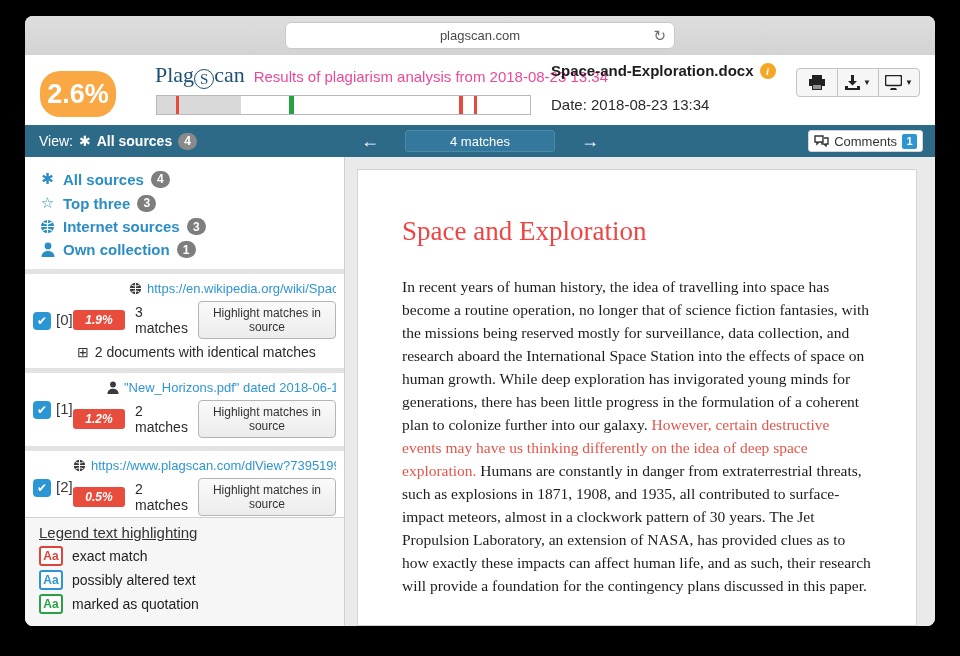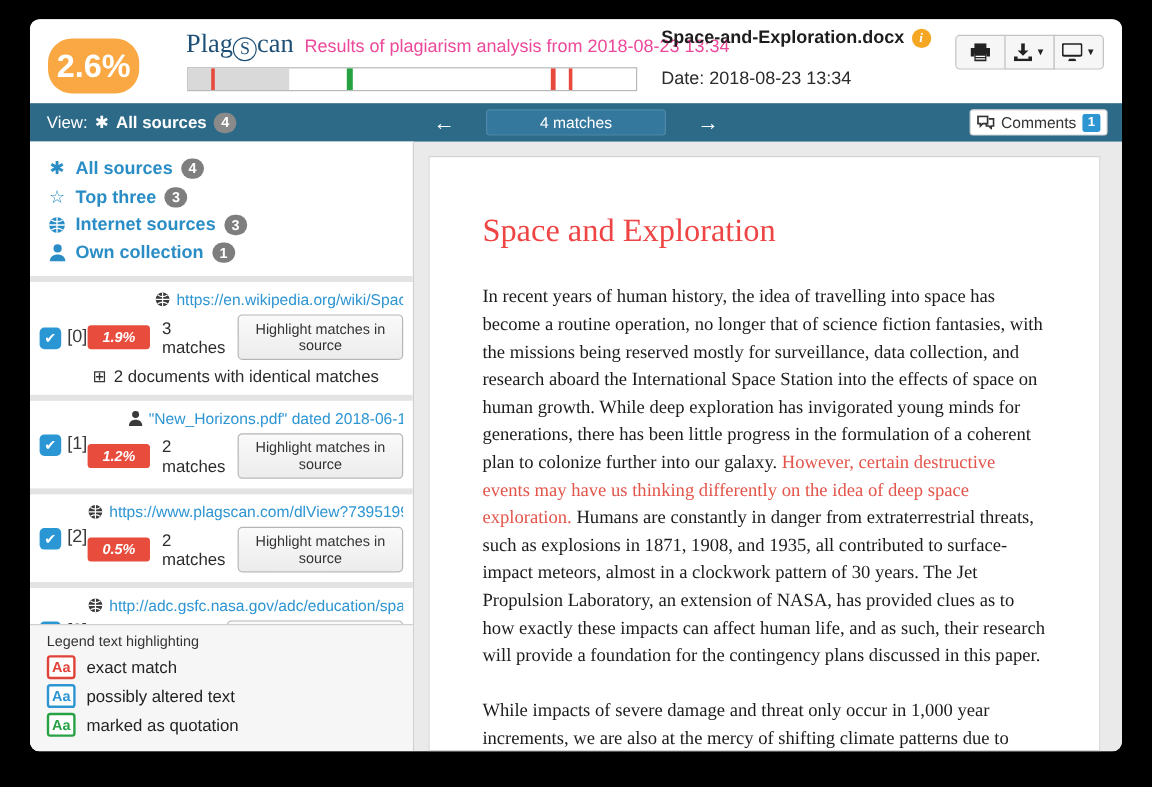--- a/index.html
+++ b/index.html
@@ -81,40 +81,46 @@
                padding:3px 10px; min-width:52px; text-align:center;font-style:italic; }
   .src-matches { font-size:14px; color:#2b2b2b; }
   .hl-btn { background:linear-gradient(#fafafa,#ececec); border:1px solid #b5b5b5; border-radius:4px;
             font-size:12px; color:#333; padding:4px 8px; cursor:pointer; font-family:"Liberation Sans", sans-serif; }
   .src-extra { display:flex; align-items:center; gap:6px; margin-top:5px; margin-left:4px;
                font-size:14px; color:#2b2b2b; }
   .plusbox { font-size:14px; color:#333; }
 
   .legend { position:absolute; left:0; right:0; bottom:0; background:#f6f6f6; border-top:1px solid #cfcfcf;
             padding:6px 14px 8px 14px; }
-  .legend-title { font-size:12px; color:#333; margin-bottom:5px; }
+  .legend-title { font-size:15px; color:#333; text-decoration:underline; margin-bottom:5px; }
   .legend-row { display:flex; align-items:center; gap:9px; margin-bottom:4px; }
   .legend-sample { width:24px; height:20px; border:2px solid; border-radius:3px; background:#fff;
                    font-size:12px; font-weight:bold; display:flex; align-items:center; justify-content:center; }
   .legend-label { font-size:14px; color:#222; }
 
   .main { flex:1; background:#eaeaea; padding:12px 18px 0 12px; min-width:0; }
   .page { background:#fff; border:1px solid #d4d4d4; height:100%; overflow:hidden; padding:46px 44px 0 44px; }
   .doc-title { font-family:"Liberation Serif", serif; font-size:27px; color:#ef4444; font-weight:normal; margin-bottom:28px; }
   .doc-p { font-family:"Liberation Serif", serif; font-size:15.5px; line-height:23px; color:#1c1c1c; margin-bottom:23px; }
   .red-match { color:#e3554b; }
 
   svg { display:block; }
 </style>
 </head>
 <body>
 
 <div class="stage">
   <div class="window">
 
+    <div class="chrome">
+      <div class="urlbar">
+        <span class="url">plagscan.com</span>
+        <span class="reload">↻</span>
+      </div>
+    </div>
 
     <div class="header">
       <div class="score-badge">2.6%</div>
 
       <div class="logo-row">
         <span class="logo"><span>Plag</span><span class="s-circle">S</span><span>can</span></span>
         <span class="analysis-title">Results of plagiarism analysis from 2018-08-23 13:34</span>
       </div>
 
       <div class="pbar">

